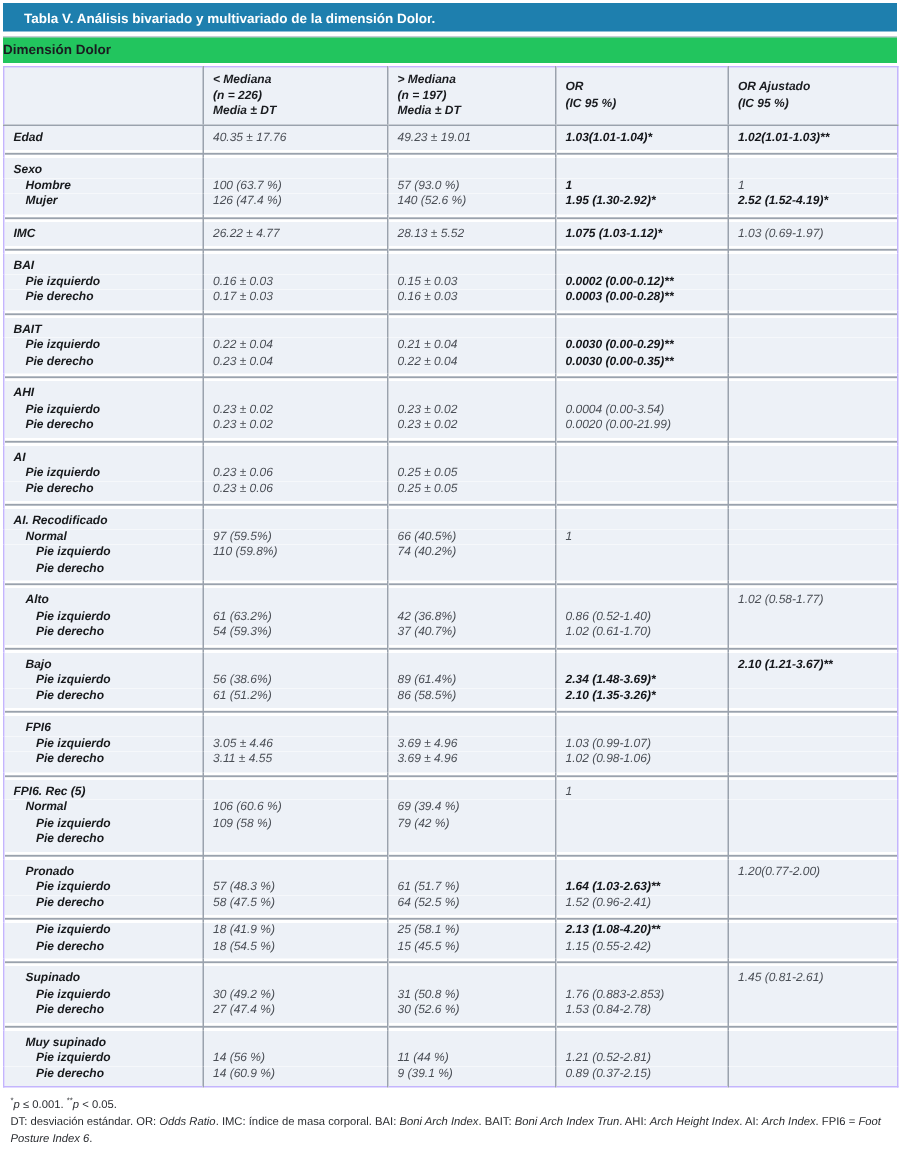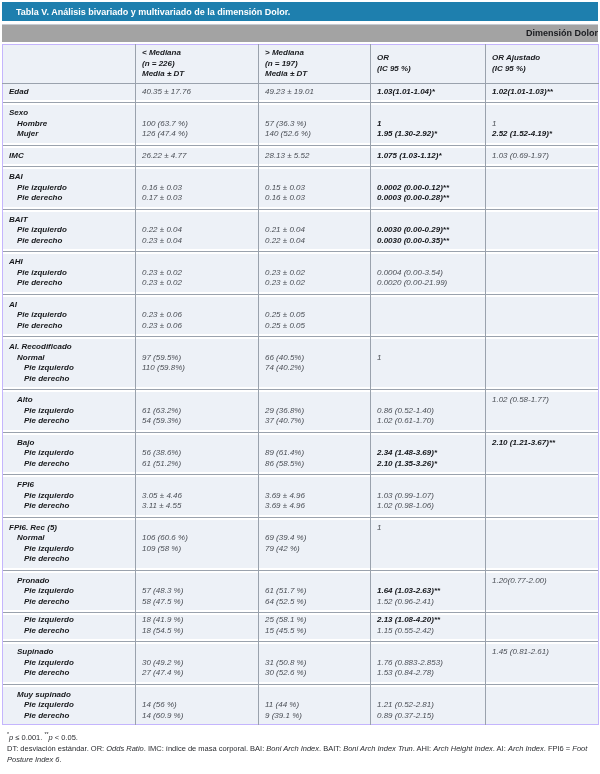--- a/index.html
+++ b/index.html
@@ -9,22 +9,22 @@
     -webkit-font-smoothing:antialiased;
   }
   .page { padding:2px 2px 0 2px; }
 
   .title-bar {
     background:#1e7fae; color:#ffffff;
     font-size:9px; font-weight:bold;
     padding:5px 7px 4px 14px; line-height:10px;
   }
   .subtitle-band {
-    background:#a3a3a3; color:#1a1c20;
-    font-size:9px; font-weight:bold; text-align:right;
+    background:#22c55e; color:#1a1c20;
+    font-size:9px; font-weight:bold; text-align:left;
     padding:4px 0 4px 0; line-height:9px;
     margin:3px 0 2px 0;
     border-top:1px solid #c6ccd4;
   }
 
   table.main {
     width:596px; table-layout:fixed; border-collapse:collapse;
     border:1px solid #c4b5fd; background:#ffffff;font-style:italic;
   }
   th {
@@ -110,21 +110,21 @@
         <tr class="g-first ">
           <td class="lbl ind0">Sexo</td>
           <td class="vl"></td>
           <td class="vl"></td>
           <td class="vl"></td>
           <td class="vl"></td>
         </tr>
         <tr class="">
           <td class="lbl ind1">Hombre</td>
           <td class="vl">100 (63.7 %)</td>
-          <td class="vl">57 (36.3 %)</td>
+          <td class="vl">57 (93.0 %)</td>
           <td class="vl b">1</td>
           <td class="vl">1</td>
         </tr>
         <tr class="g-last">
           <td class="lbl ind1">Mujer</td>
           <td class="vl">126 (47.4 %)</td>
           <td class="vl">140 (52.6 %)</td>
           <td class="vl b">1.95 (1.30-2.92)*</td>
           <td class="vl b">2.52 (1.52-4.19)*</td>
         </tr>
@@ -299,21 +299,21 @@
         <tr class="g-first ">
           <td class="lbl ind1">Alto</td>
           <td class="vl"></td>
           <td class="vl"></td>
           <td class="vl"></td>
           <td class="vl">1.02 (0.58-1.77)</td>
         </tr>
         <tr class="">
           <td class="lbl ind2">Pie izquierdo</td>
           <td class="vl">61 (63.2%)</td>
-          <td class="vl">29 (36.8%)</td>
+          <td class="vl">42 (36.8%)</td>
           <td class="vl">0.86 (0.52-1.40)</td>
           <td class="vl"></td>
         </tr>
         <tr class="g-last">
           <td class="lbl ind2">Pie derecho</td>
           <td class="vl">54 (59.3%)</td>
           <td class="vl">37 (40.7%)</td>
           <td class="vl">1.02 (0.61-1.70)</td>
           <td class="vl"></td>
         </tr>

